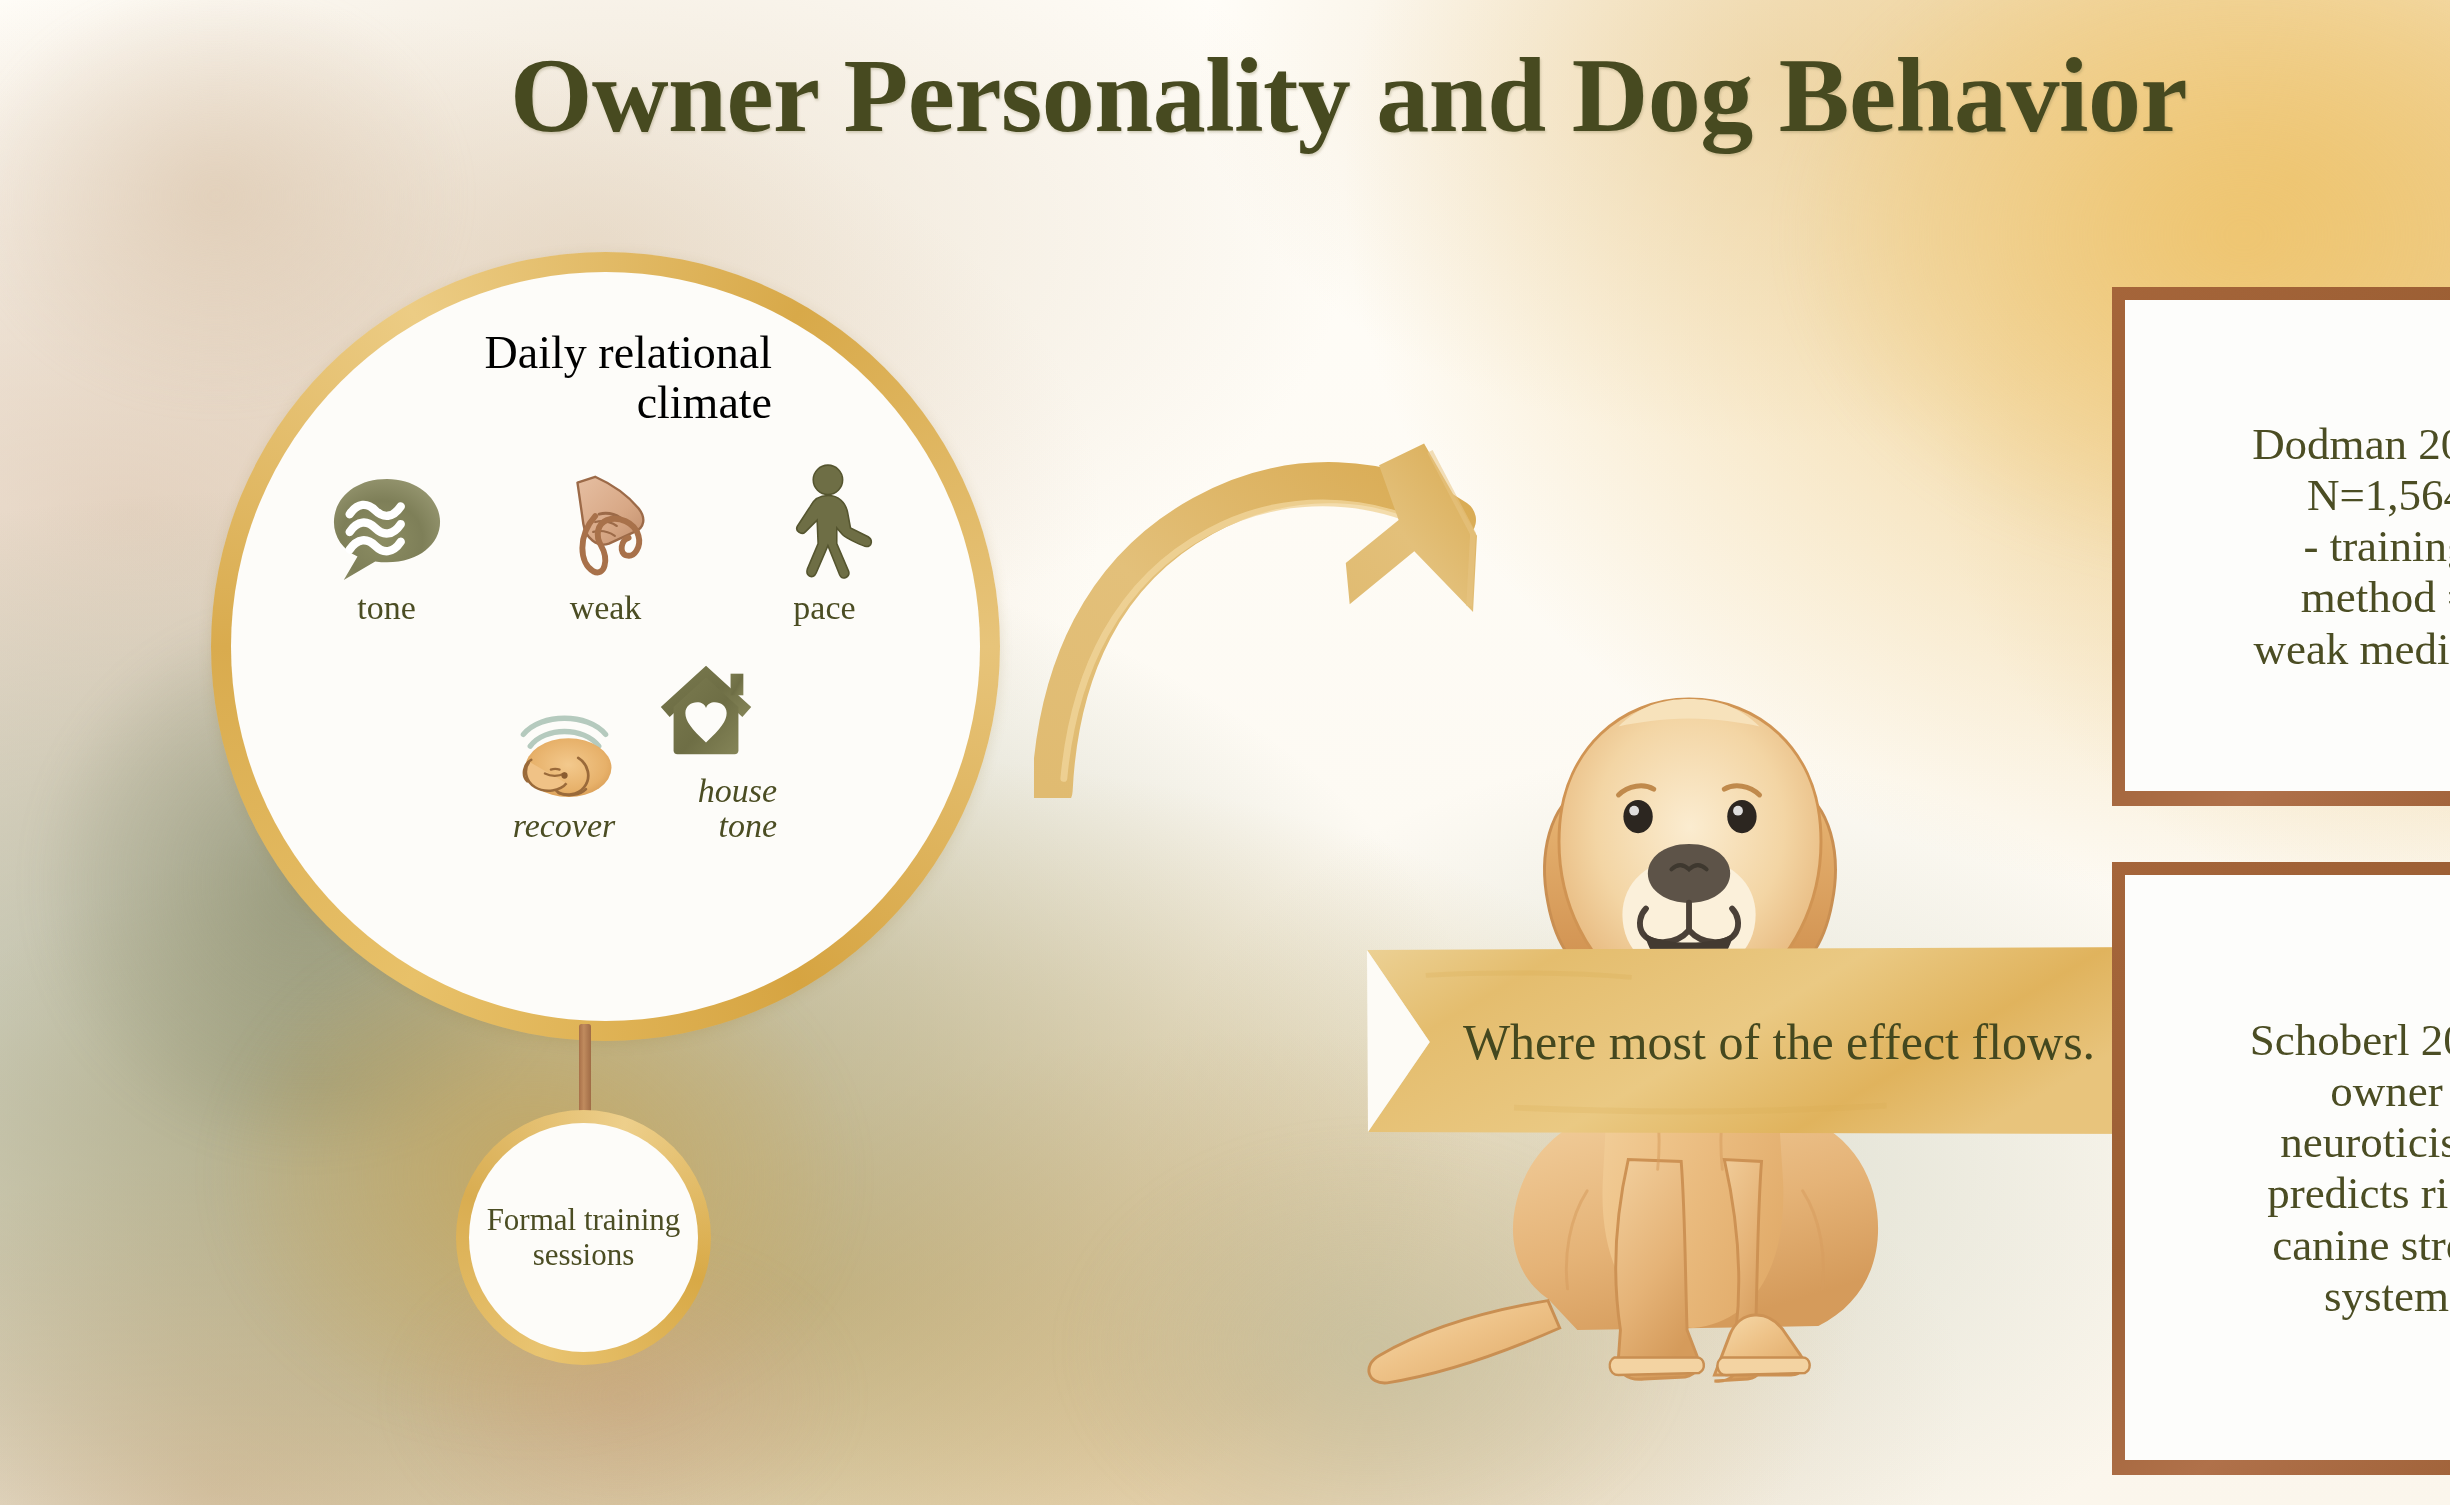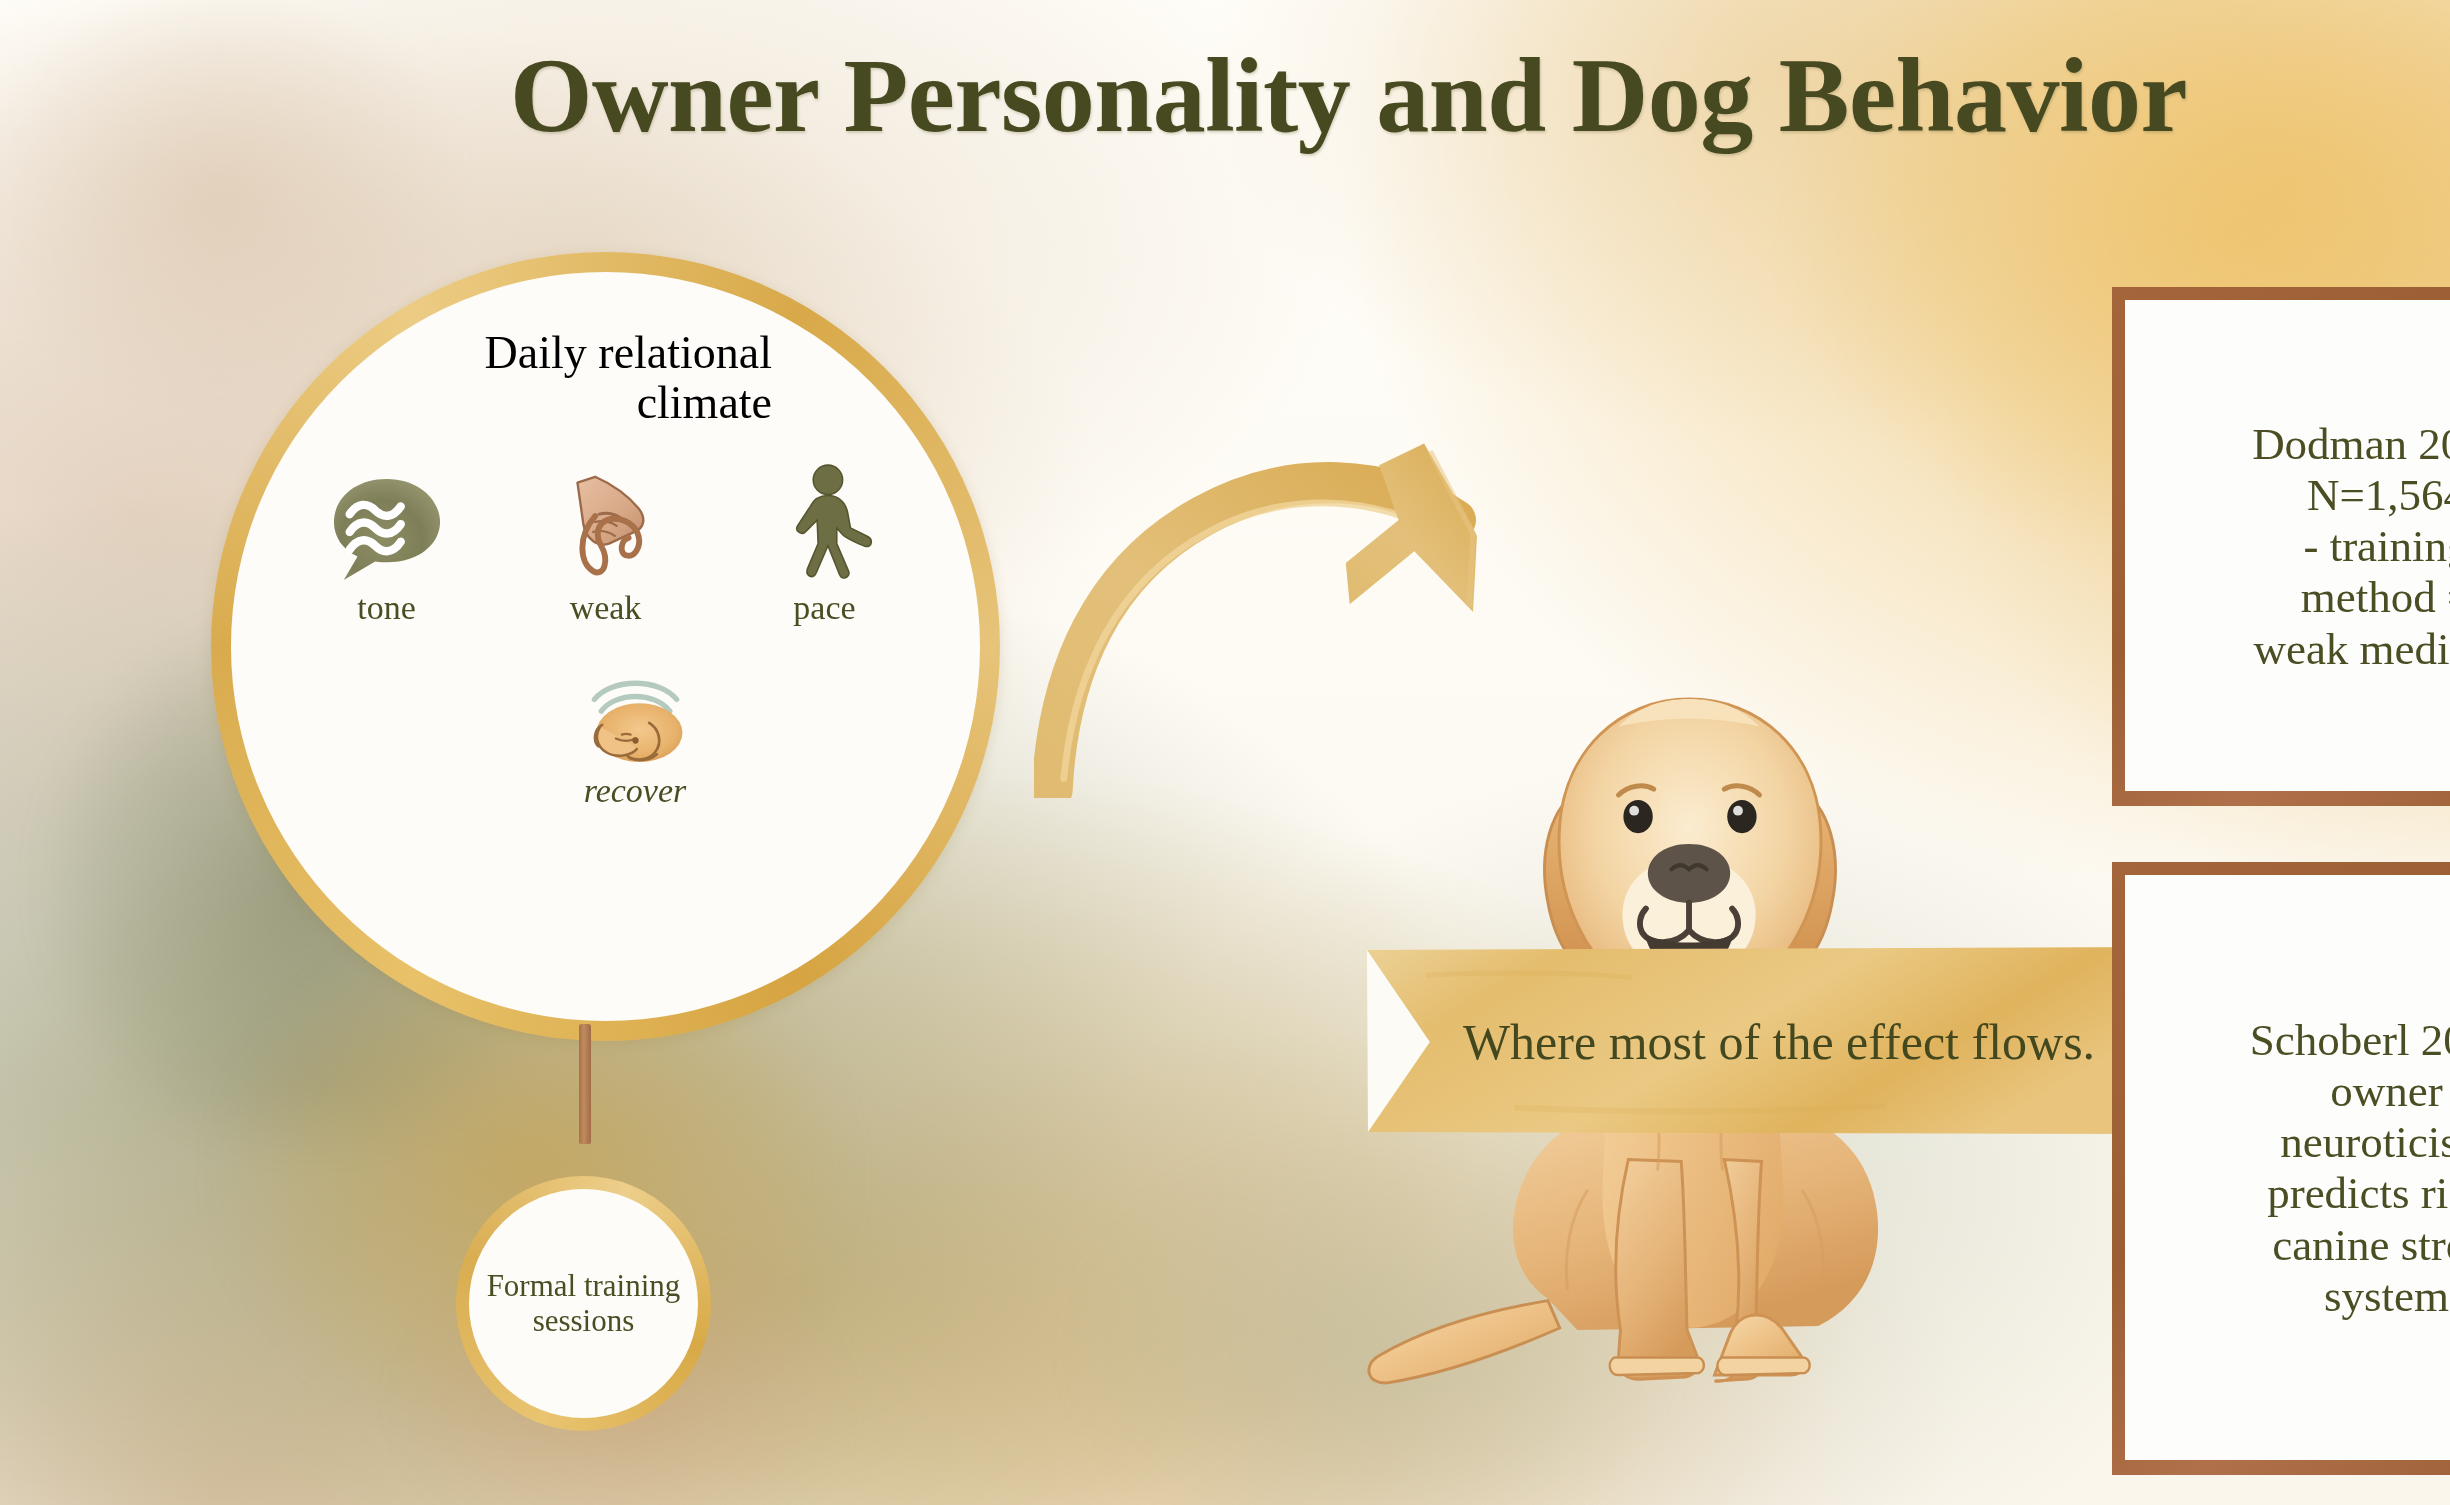--- a/index.html
+++ b/index.html
@@ -81,21 +81,21 @@
   .icon-art{height:123px;display:flex;align-items:flex-end;justify-content:center;}
   .icon-label{
     margin-top:4.9px;color:#4b4d23;font-size:34px;line-height:1.02;text-align:right;
   }
   #row-2 .icon-cell{width:142px;}
 
   
   #stem{position:absolute;left:579px;top:1024px;width:11.8px;height:120px;
     background:linear-gradient(90deg,#a87049,#c08b5e 40%,#a06c46);
     border-radius:2.5px;filter:blur(0.2px);}
-  #small-circle{position:absolute;left:456px;top:1176px;width:255px;height:255px;}
+  #small-circle{position:absolute;left:456px;top:1110px;width:255px;height:255px;}
   #small-ring{position:absolute;inset:0;border-radius:50%;
     background:conic-gradient(from 200deg,#e9c471,#d9ad51,#edcf8b,#d8a946,#e9c471);
     filter:blur(0.2px);}
   #small-inner{position:absolute;left:12.7px;top:12.7px;right:12.7px;bottom:12.7px;border-radius:50%;background:#fdfcf9;}
   #small-text{position:absolute;left:0;top:50%;transform:translateY(-50%);width:100%;
     text-align:center;color:#4b4d23;font-size:31px;line-height:1.16;}
 
   
   #arrow{position:absolute;left:1034px;top:426px;width:696px;height:372px;}
 
@@ -225,20 +225,38 @@
             <path d="M50 74 c6 3 14 3 20 0" stroke="#9a6a3a" stroke-width="2.4" fill="none" stroke-linecap="round"></path>
             <path d="M56 70 c3 -1 6 -1 9 0" stroke="#9a6a3a" stroke-width="2.2" fill="none" stroke-linecap="round"></path>
             <circle cx="70" cy="76" r="3.2" fill="#8a5c30"></circle>
             <path d="M84 58 c10 6 14 20 6 30 -6 8 -20 10 -28 4" stroke="#9a6a3a" stroke-width="2.8" fill="none" stroke-linecap="round"></path>
             <path d="M64 94 c10 4 22 2 28 -4" stroke="#9a6a3a" stroke-width="2.6" fill="none" stroke-linecap="round"></path>
           </svg>
         </div>
         <div class="icon-label">recover</div>
       </div>
 
+      <div class="icon-cell">
+        <div class="icon-art">
+          <svg width="113" height="113" viewBox="0 0 115 115">
+            <defs>
+              <linearGradient id="houseG" x1="0" y1="0" x2="1" y2="1">
+                <stop offset="0%" stop-color="#7a7a4f"></stop>
+                <stop offset="55%" stop-color="#6e6e45"></stop>
+                <stop offset="100%" stop-color="#858558"></stop>
+              </linearGradient>
+            </defs>
+            <path d="M57 10 L103 52 l-9 10 -37 -34 -37 34 -9 -10 z" fill="url(#houseG)"></path>
+            <rect x="82" y="18" width="13" height="22" fill="url(#houseG)"></rect>
+            <path d="M24 52 L57 22 L90 52 L90 96 a4 4 0 0 1 -4 4 L28 100 a4 4 0 0 1 -4 -4 z" fill="url(#houseG)"></path>
+            <path d="M57 88 C42 74 36 66 36 58 c0 -7 6 -11 12 -11 4 0 8 2 9 6 1 -4 5 -6 9 -6 6 0 12 4 12 11 0 8 -6 16 -21 30z" fill="#fdfcf9"></path>
+          </svg>
+        </div>
+        <div class="icon-label">house tone</div>
+      </div>
 
     </div>
   </div>
 
   <div id="stem"></div>
   <div id="small-circle">
     <div id="small-ring"></div>
     <div id="small-inner"></div>
     <div id="small-text">Formal training sessions</div>
   </div>

